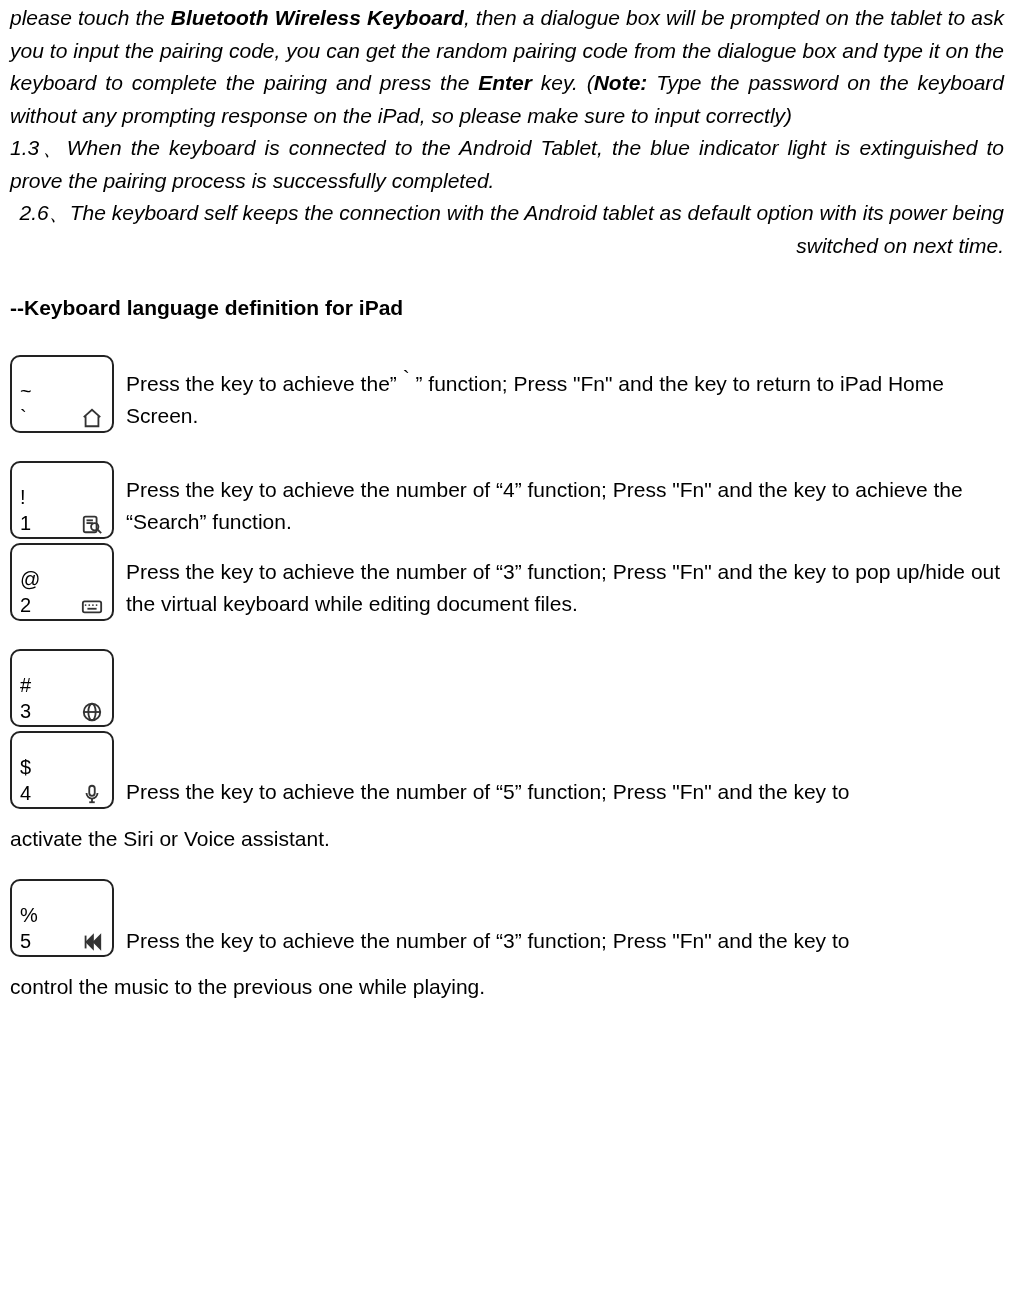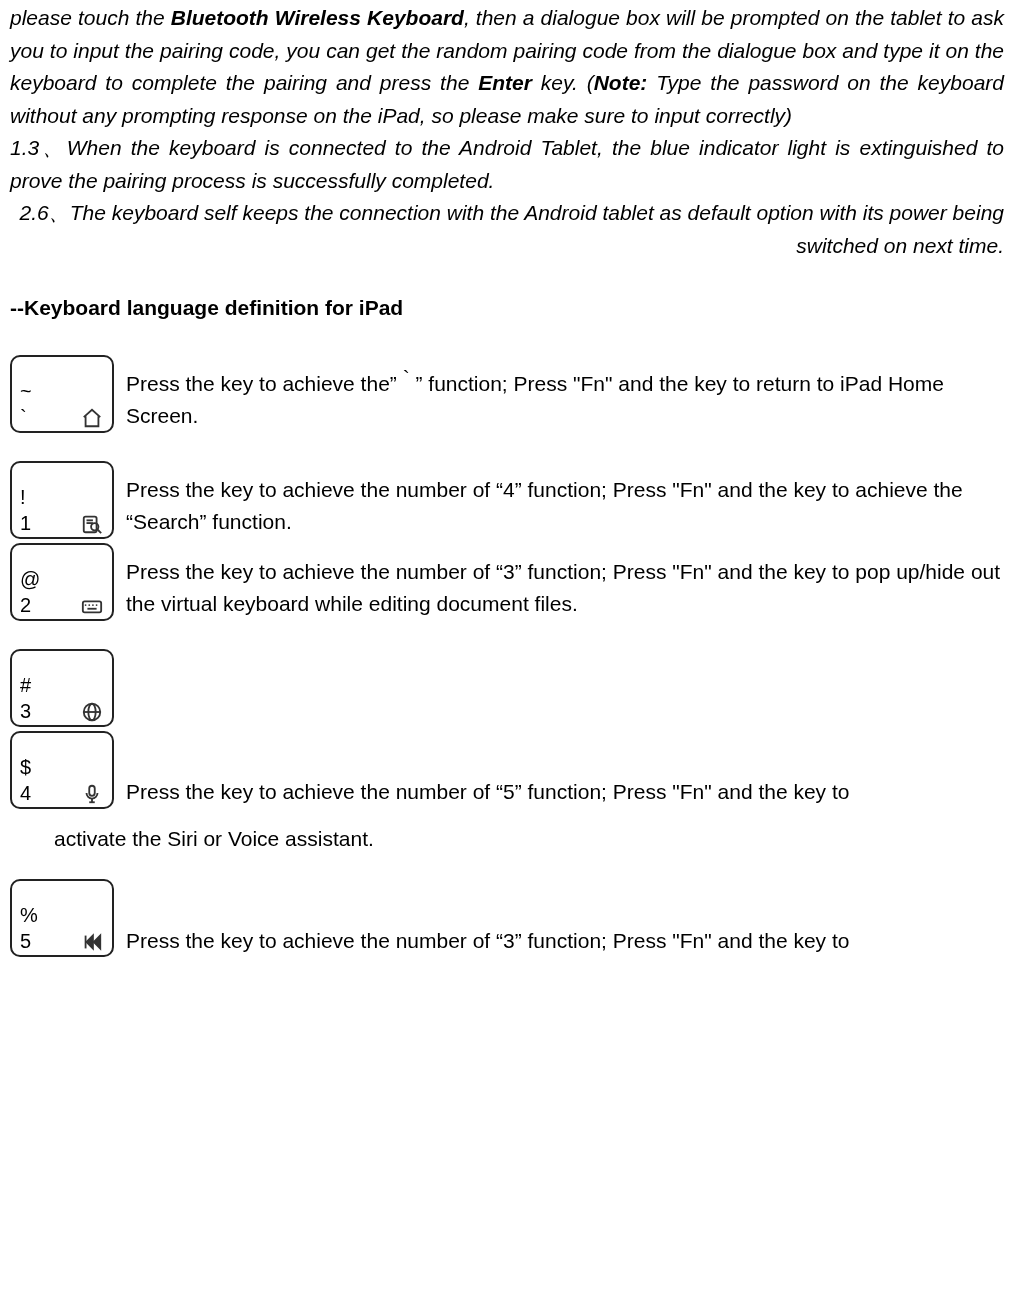--- a/index.html
+++ b/index.html
@@ -166,33 +166,34 @@
               <rect x="9" y="3" width="6" height="11" rx="3"></rect>
               <path d="M6 11a6 6 0 0 0 12 0"></path>
               <line x1="12" y1="17" x2="12" y2="21"></line>
               <line x1="9" y1="21" x2="15" y2="21"></line>
             </svg>
         </span>
       </div>
     </div>
     <div class="inline-desc">Press the key to achieve the number of “5” function; Press "Fn" and the key to</div>
   </div>
-  <div class="cont" style="margin-top:14px;margin-left:44px;">activate the Siri or Voice assistant.</div>
+  <div class="cont" style="margin-top:14px;">activate the Siri or Voice assistant.</div>
 </div>
 
 <div class="entry" style="margin-top:24px;">
   <div class="key-row">
     <div class="keycap">
       <div class="top">%</div>
       <div class="bottom">
         <span class="num">5</span>
         <span class="icon">
           <svg viewBox="0 0 24 24">
               <line x1="5" y1="5" x2="5" y2="19"></line>
               <polygon points="13,5 13,19 6,12" fill="#333"></polygon>
               <polygon points="21,5 21,19 14,12" fill="#333"></polygon>
             </svg>
         </span>
       </div>
     </div>
     <div class="inline-desc">Press the key to achieve the number of “3” function; Press "Fn" and the key to</div>
   </div>
+  <div class="cont" style="margin-top:14px;">control the music to the previous one while playing.</div>
 </div>
 
 </body></html>

